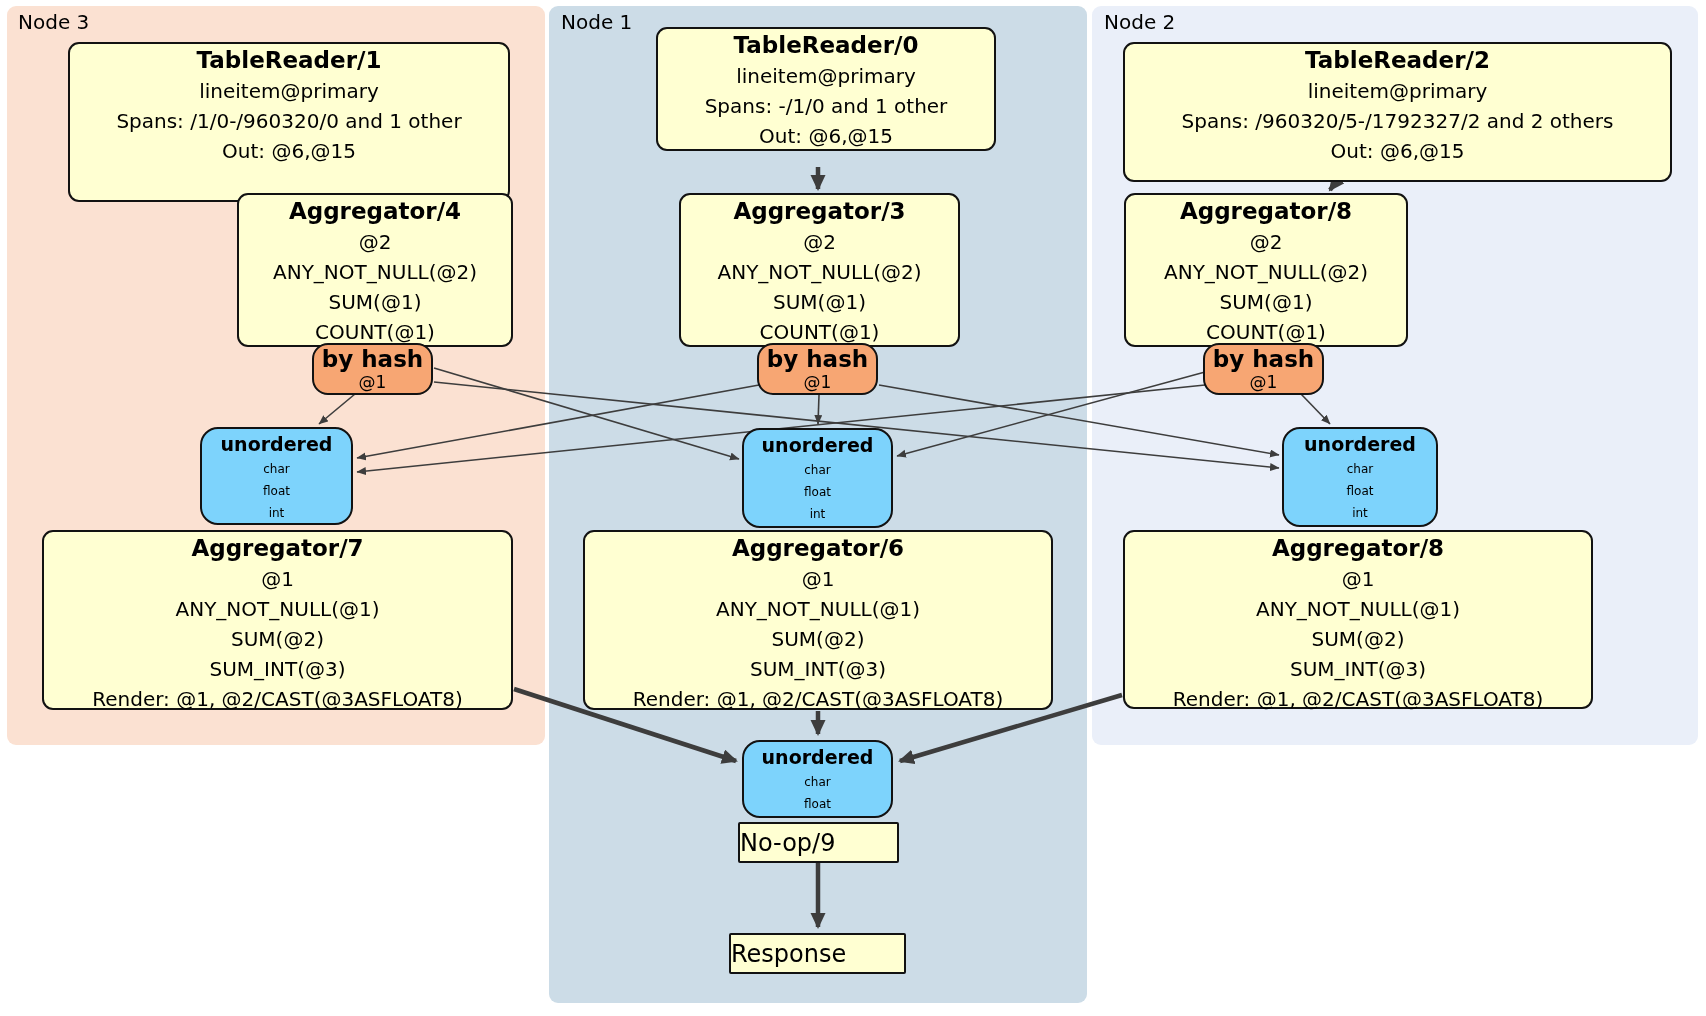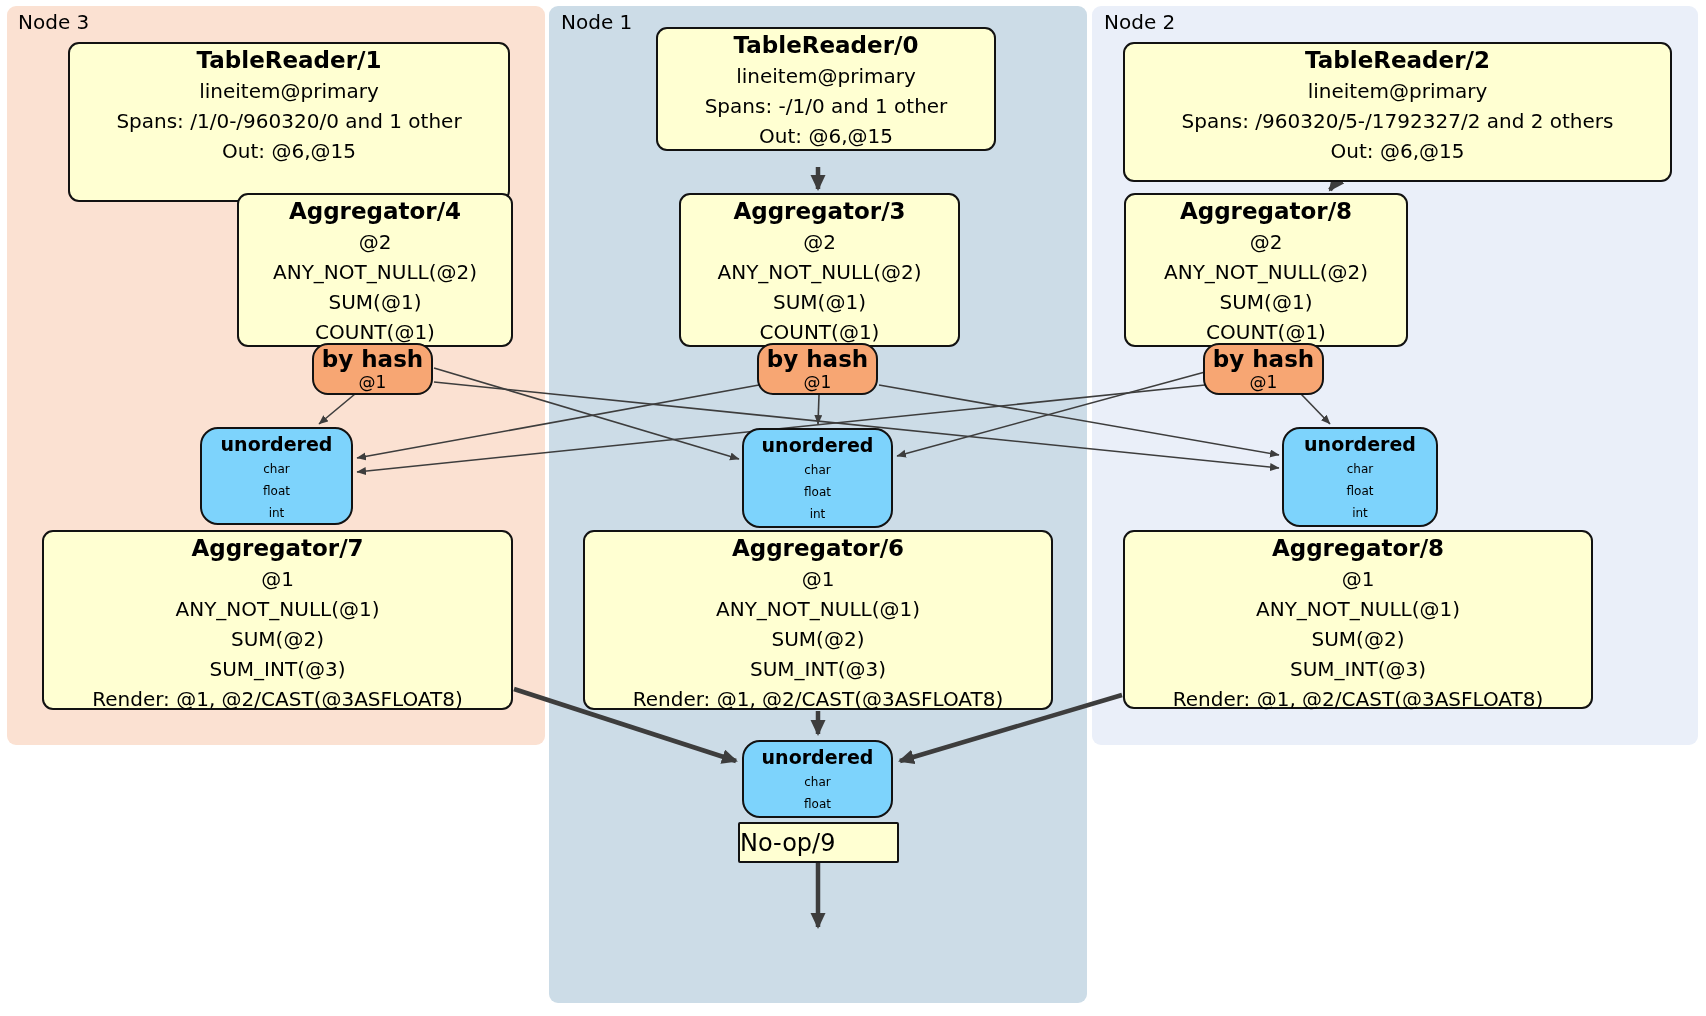--- a/index.html
+++ b/index.html
@@ -178,14 +178,17 @@
   </div>
 
   <div class="unobox" style="left:742px; top:740px; width:151px; height:78px;">
     <span class="t">unordered</span>
     <span class="l">char</span>
     <span class="l">float</span>
   </div>
   <div class="pill" style="left:738px; top:822px; width:161px; height:41px; line-height:38px;">
     <span>No-op/9</span>
   </div>
+  <div class="pill" style="left:729px; top:933px; width:177px; height:41px; line-height:38px;">
+    <span>Response</span>
+  </div>
 
 </div>
 
 </body></html>

